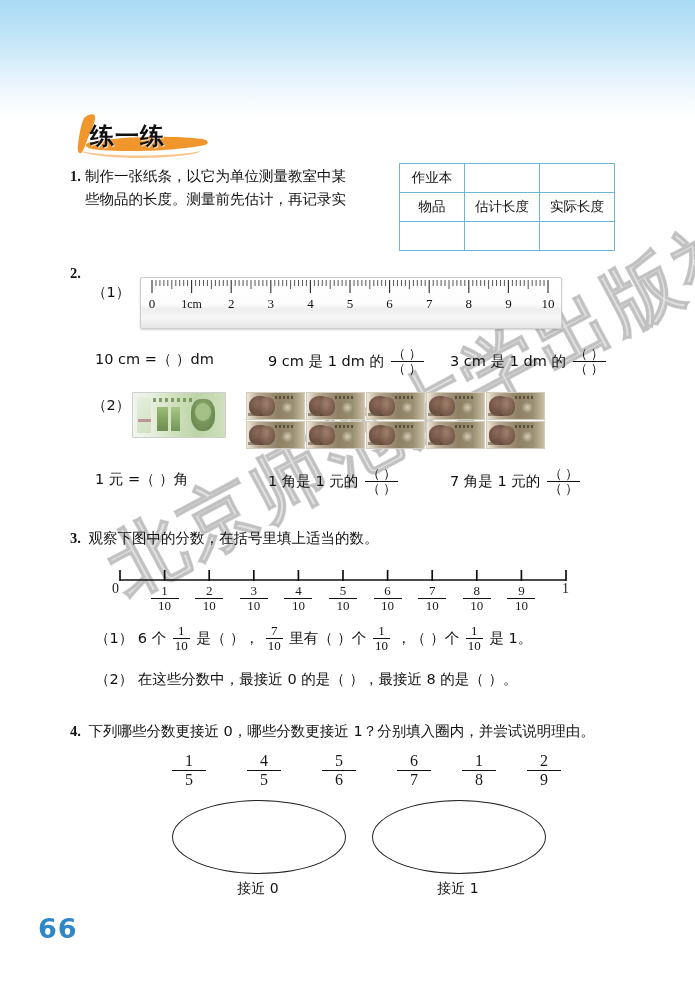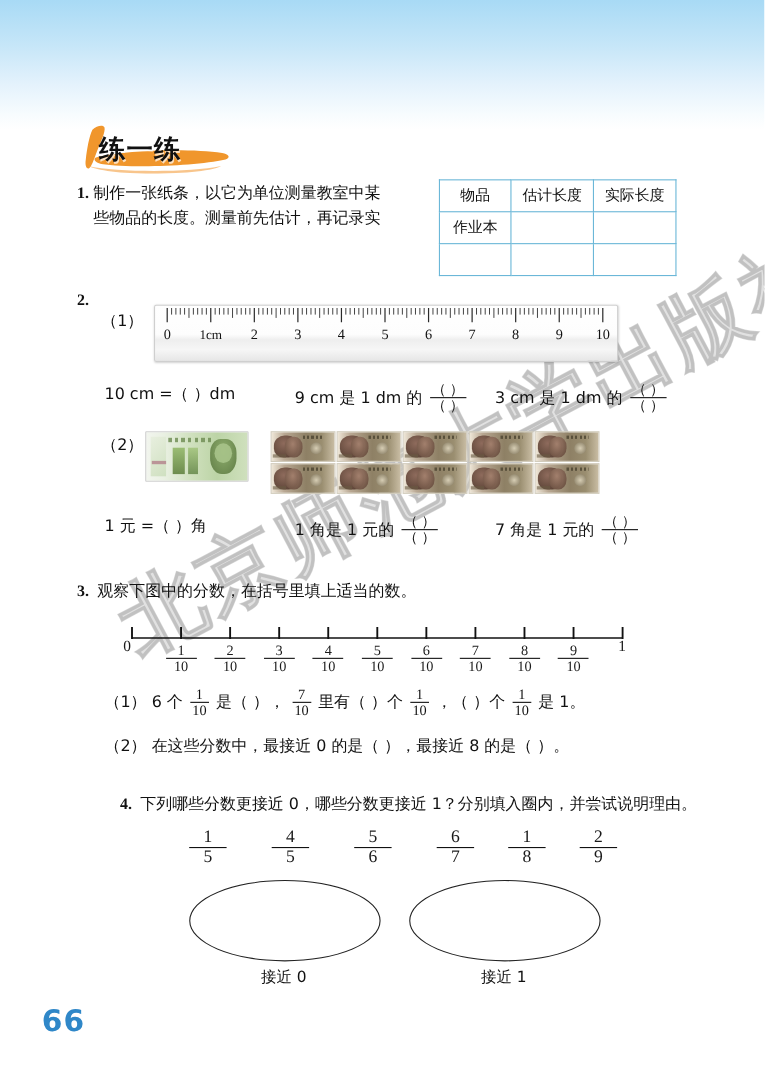--- a/index.html
+++ b/index.html
@@ -134,28 +134,28 @@
     <span>
       <span>制作一张纸条，以它为单位测量教室中某</span><br>
       <span style="margin-left:-0px;">些物品的长度。测量前先估计，再记录实</span><br>
     </span>
   </div>
 </div>
 
 <table class="tbl">
   <tbody>
       <tr>
+    <td class="first">作业本</td>
+    <td></td>
+    <td></td>
+  </tr>
+  <tr>
     <td class="first">物品</td>
     <td>估计长度</td>
     <td>实际长度</td>
-  </tr>
-  <tr>
-    <td class="first">作业本</td>
-    <td></td>
-    <td></td>
   </tr>
   <tr>
     <td class="first"></td>
     <td></td>
     <td></td>
   </tr>
 </tbody>
   </table>
 
 <div class="qtext qnum serifnum" style="left:70px;top:262px;">2.</div>
@@ -491,21 +491,21 @@
     <span class="den">10</span>
   </span>
   <span>是 1。</span>
 </div>
 
 <div class="qtext" style="left:95px;top:668px;">
   <span>（2）</span>
   <span>在这些分数中，最接近 0 的是（  ），最接近 8 的是（  ）。</span>
 </div>
 
-<div class="qtext" style="left:70px;top:720px;margin-left:39px;">
+<div class="qtext" style="left:70px;top:720px;">
   <span class="qnum serifnum" style="margin-right:3px;">4.</span>
   <span>下列哪些分数更接近 0，哪些分数更接近 1？分别填入圈内，并尝试说明理由。</span>
 </div>
 
 <div id="q4-fracs">
     <div class="q4frac" style="left: 172px; top: 752px;">
       <span class="num">1</span>
       <span class="den">5</span>
     </div>
     <div class="q4frac" style="left: 247px; top: 752px;">

